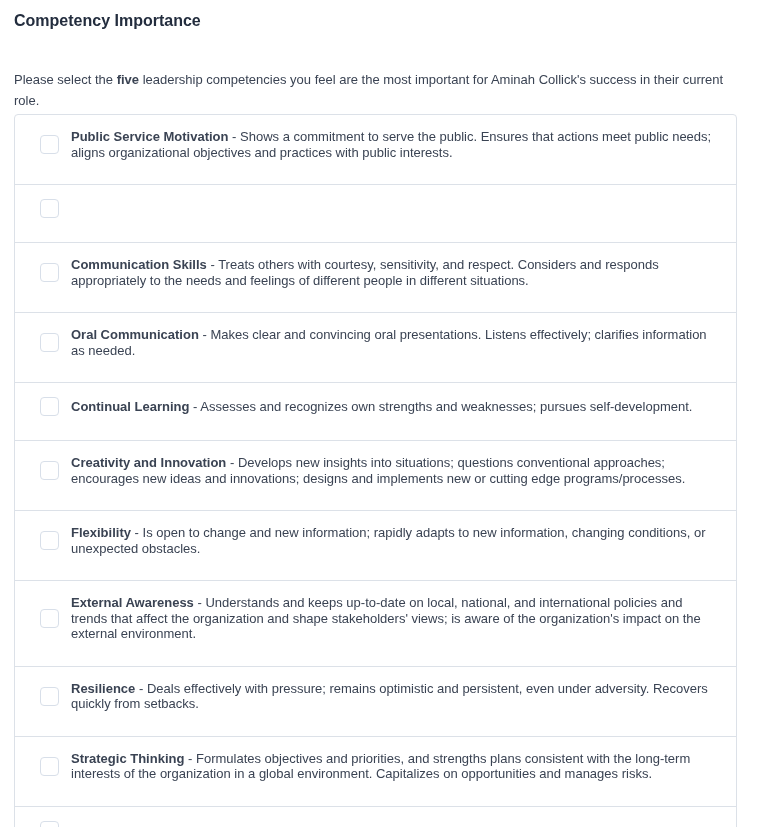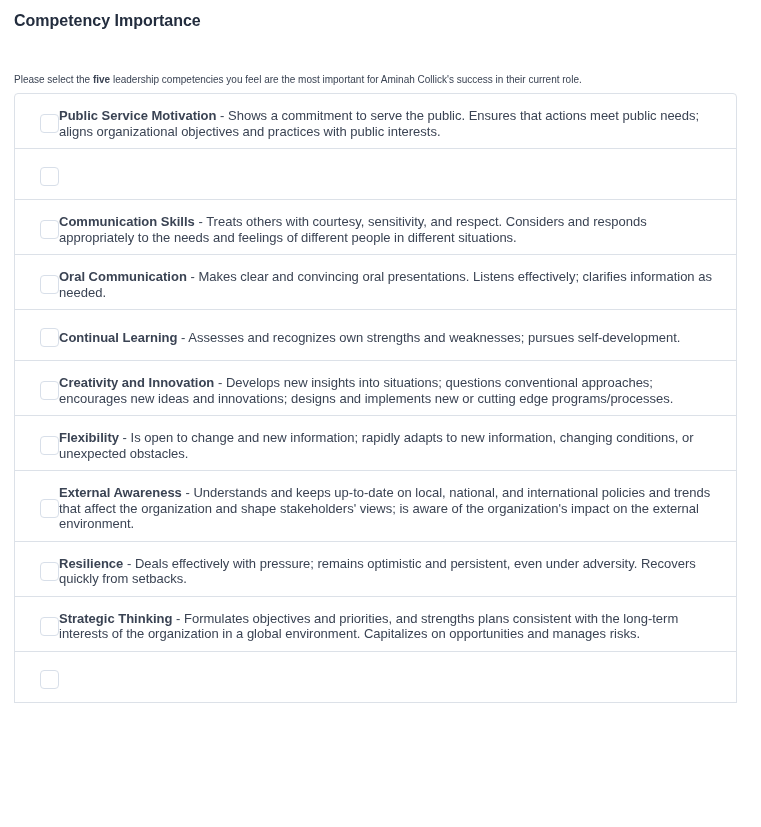--- a/index.html
+++ b/index.html
@@ -12,33 +12,33 @@
   }
   .page { padding: 12px 24px 0 14px; }
   .title {
     font-size: 16px;
     font-weight: bold;
     line-height: 18px;
     color: var(--title, #232d3e);
   }
   .instruction {
     margin-top: 39px;
-    font-size: 10px;
+    font-size: 13px;
     line-height: 21px;
     color: var(--text, #3a4353);
   }
   .instruction b { font-weight: bold; }
   .list { margin-top: 3px; }
   .row {
     display: flex;
     align-items: center;
-    gap: 0;
+    gap: 12px;
     border: 1px solid var(--border, #dce1e8);
     margin-top: -1px;
-    padding: 14px 14px 9px 25px;
+    padding: 14px 14px 24px 25px;
     min-height: 52px;
     background: var(--bg, #ffffff);
     cursor: pointer;
   }
   .row:first-child { margin-top: 0; border-radius: 4px 4px 0 0; }
   .checkbox {
     flex: 0 0 auto;
     width: 19px; height: 19px;
     border: 1px solid var(--checkbox-border, #d8dfe9);
     border-radius: 4px;

